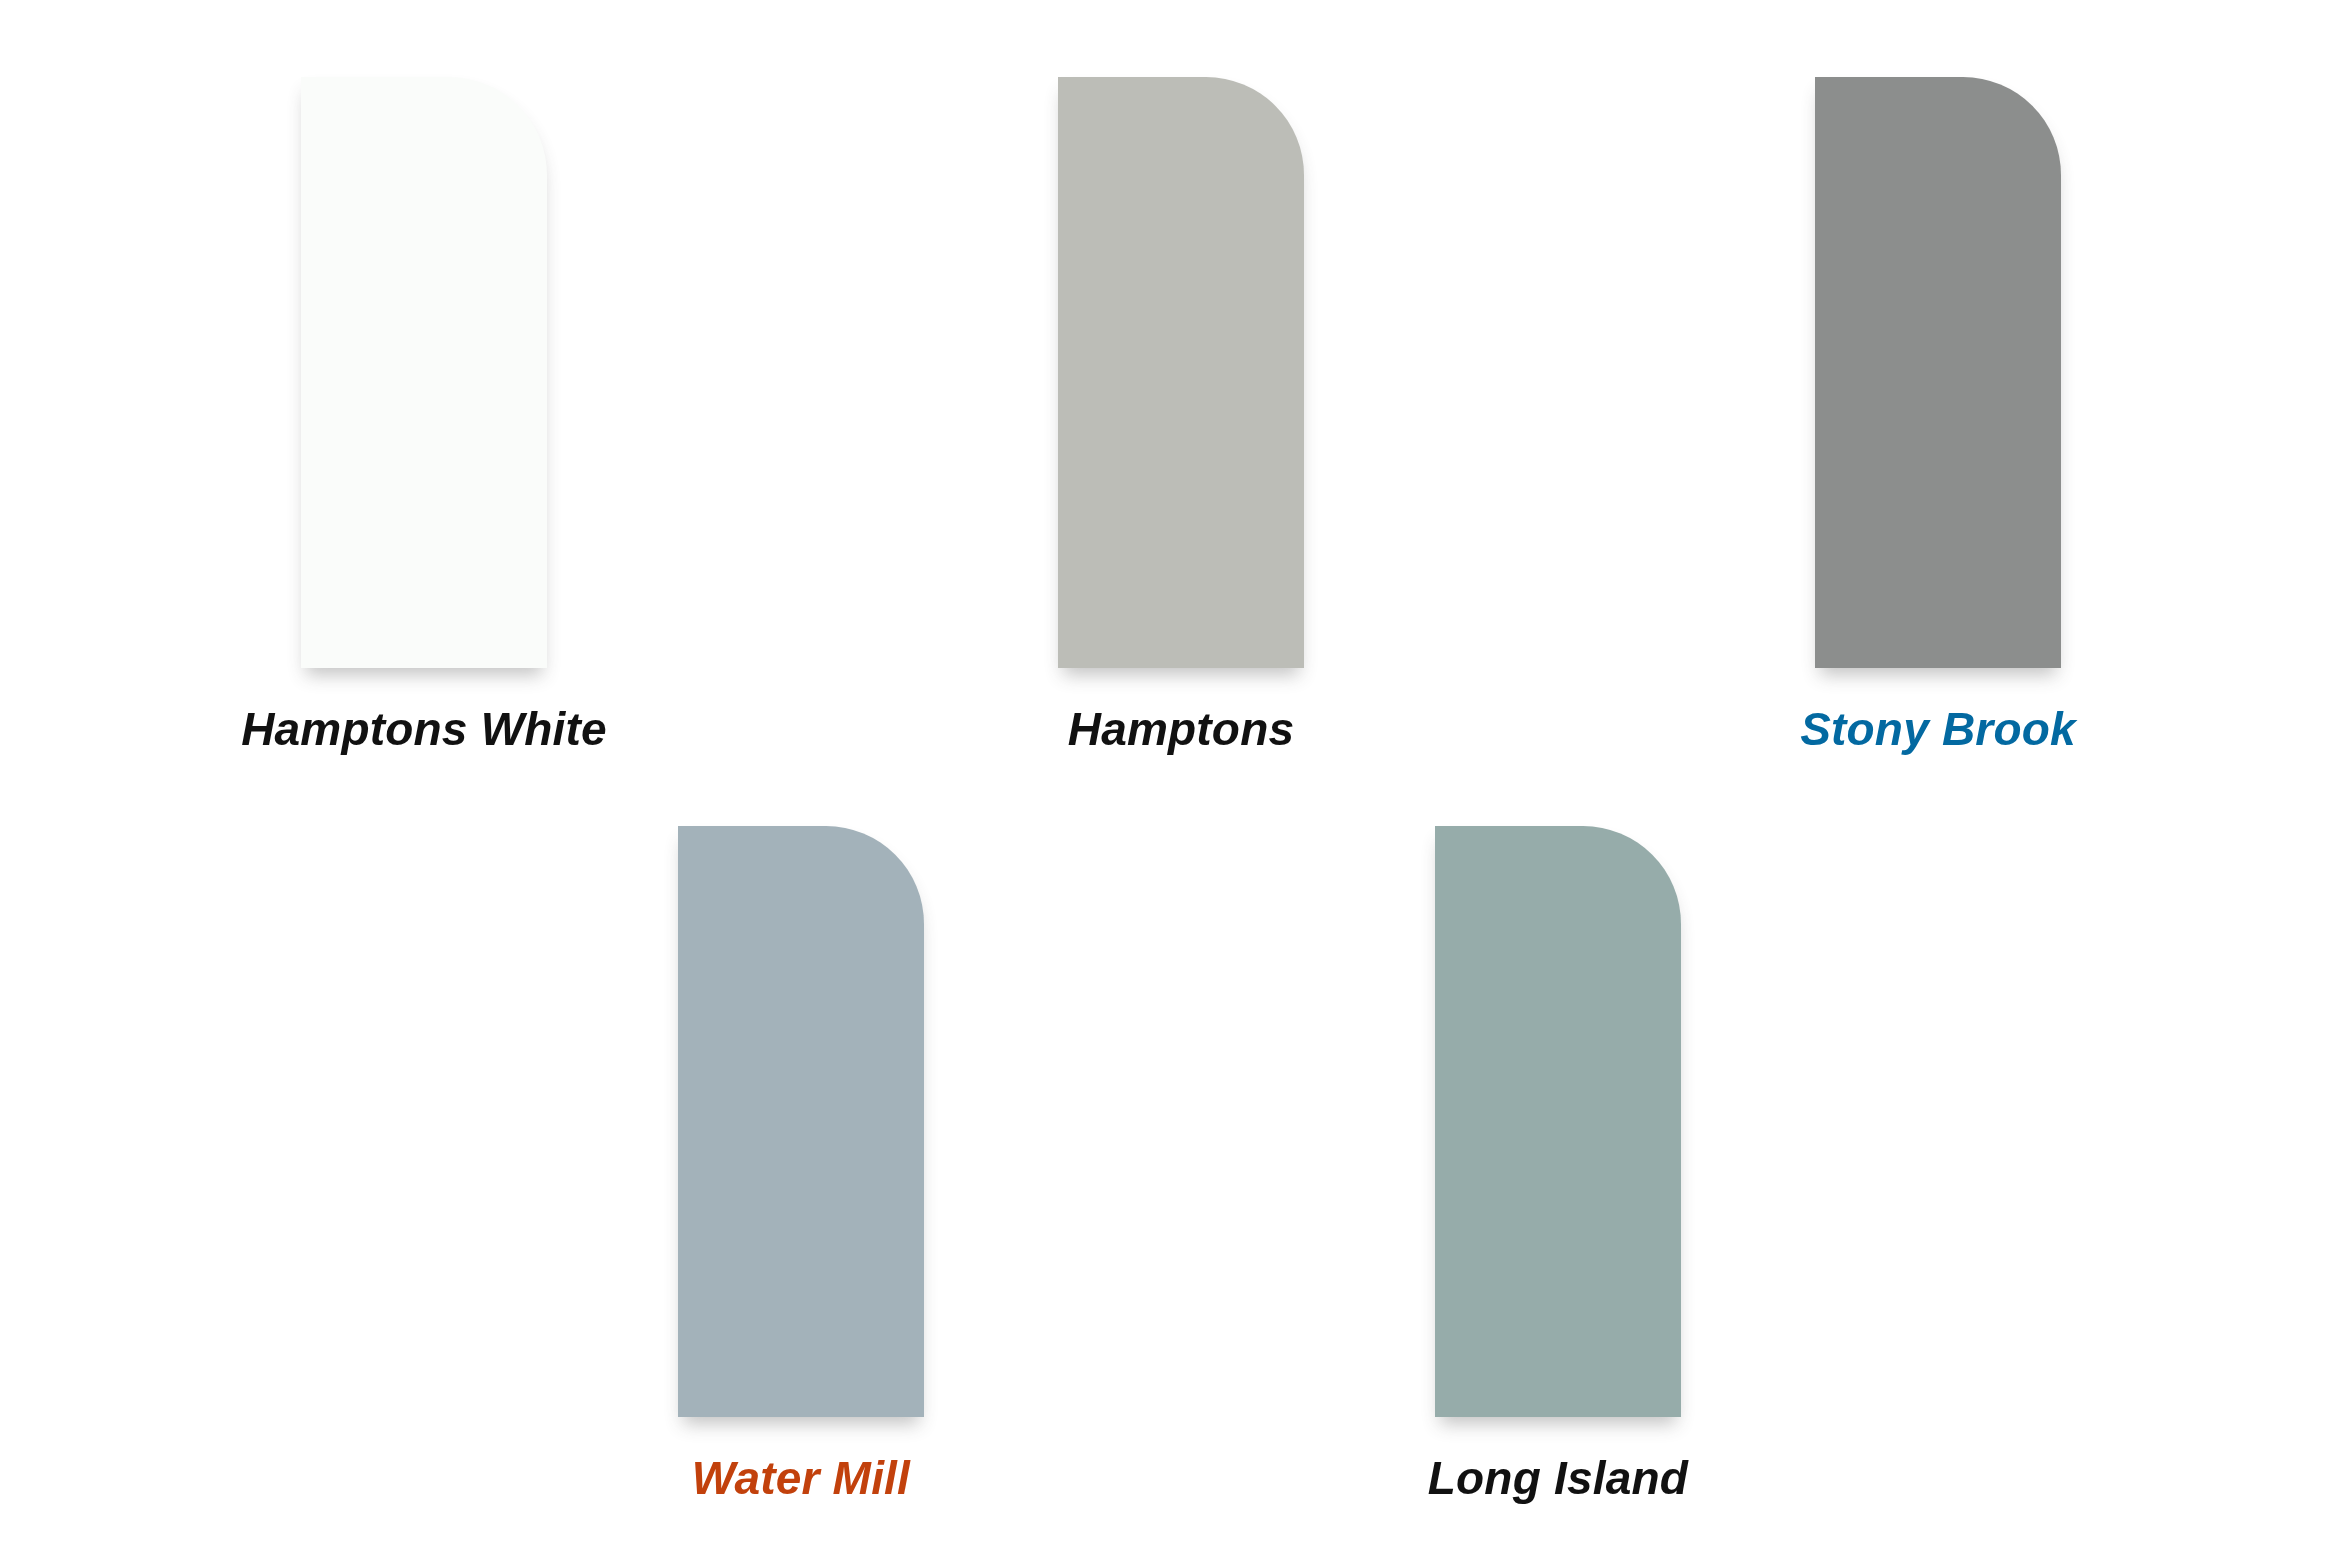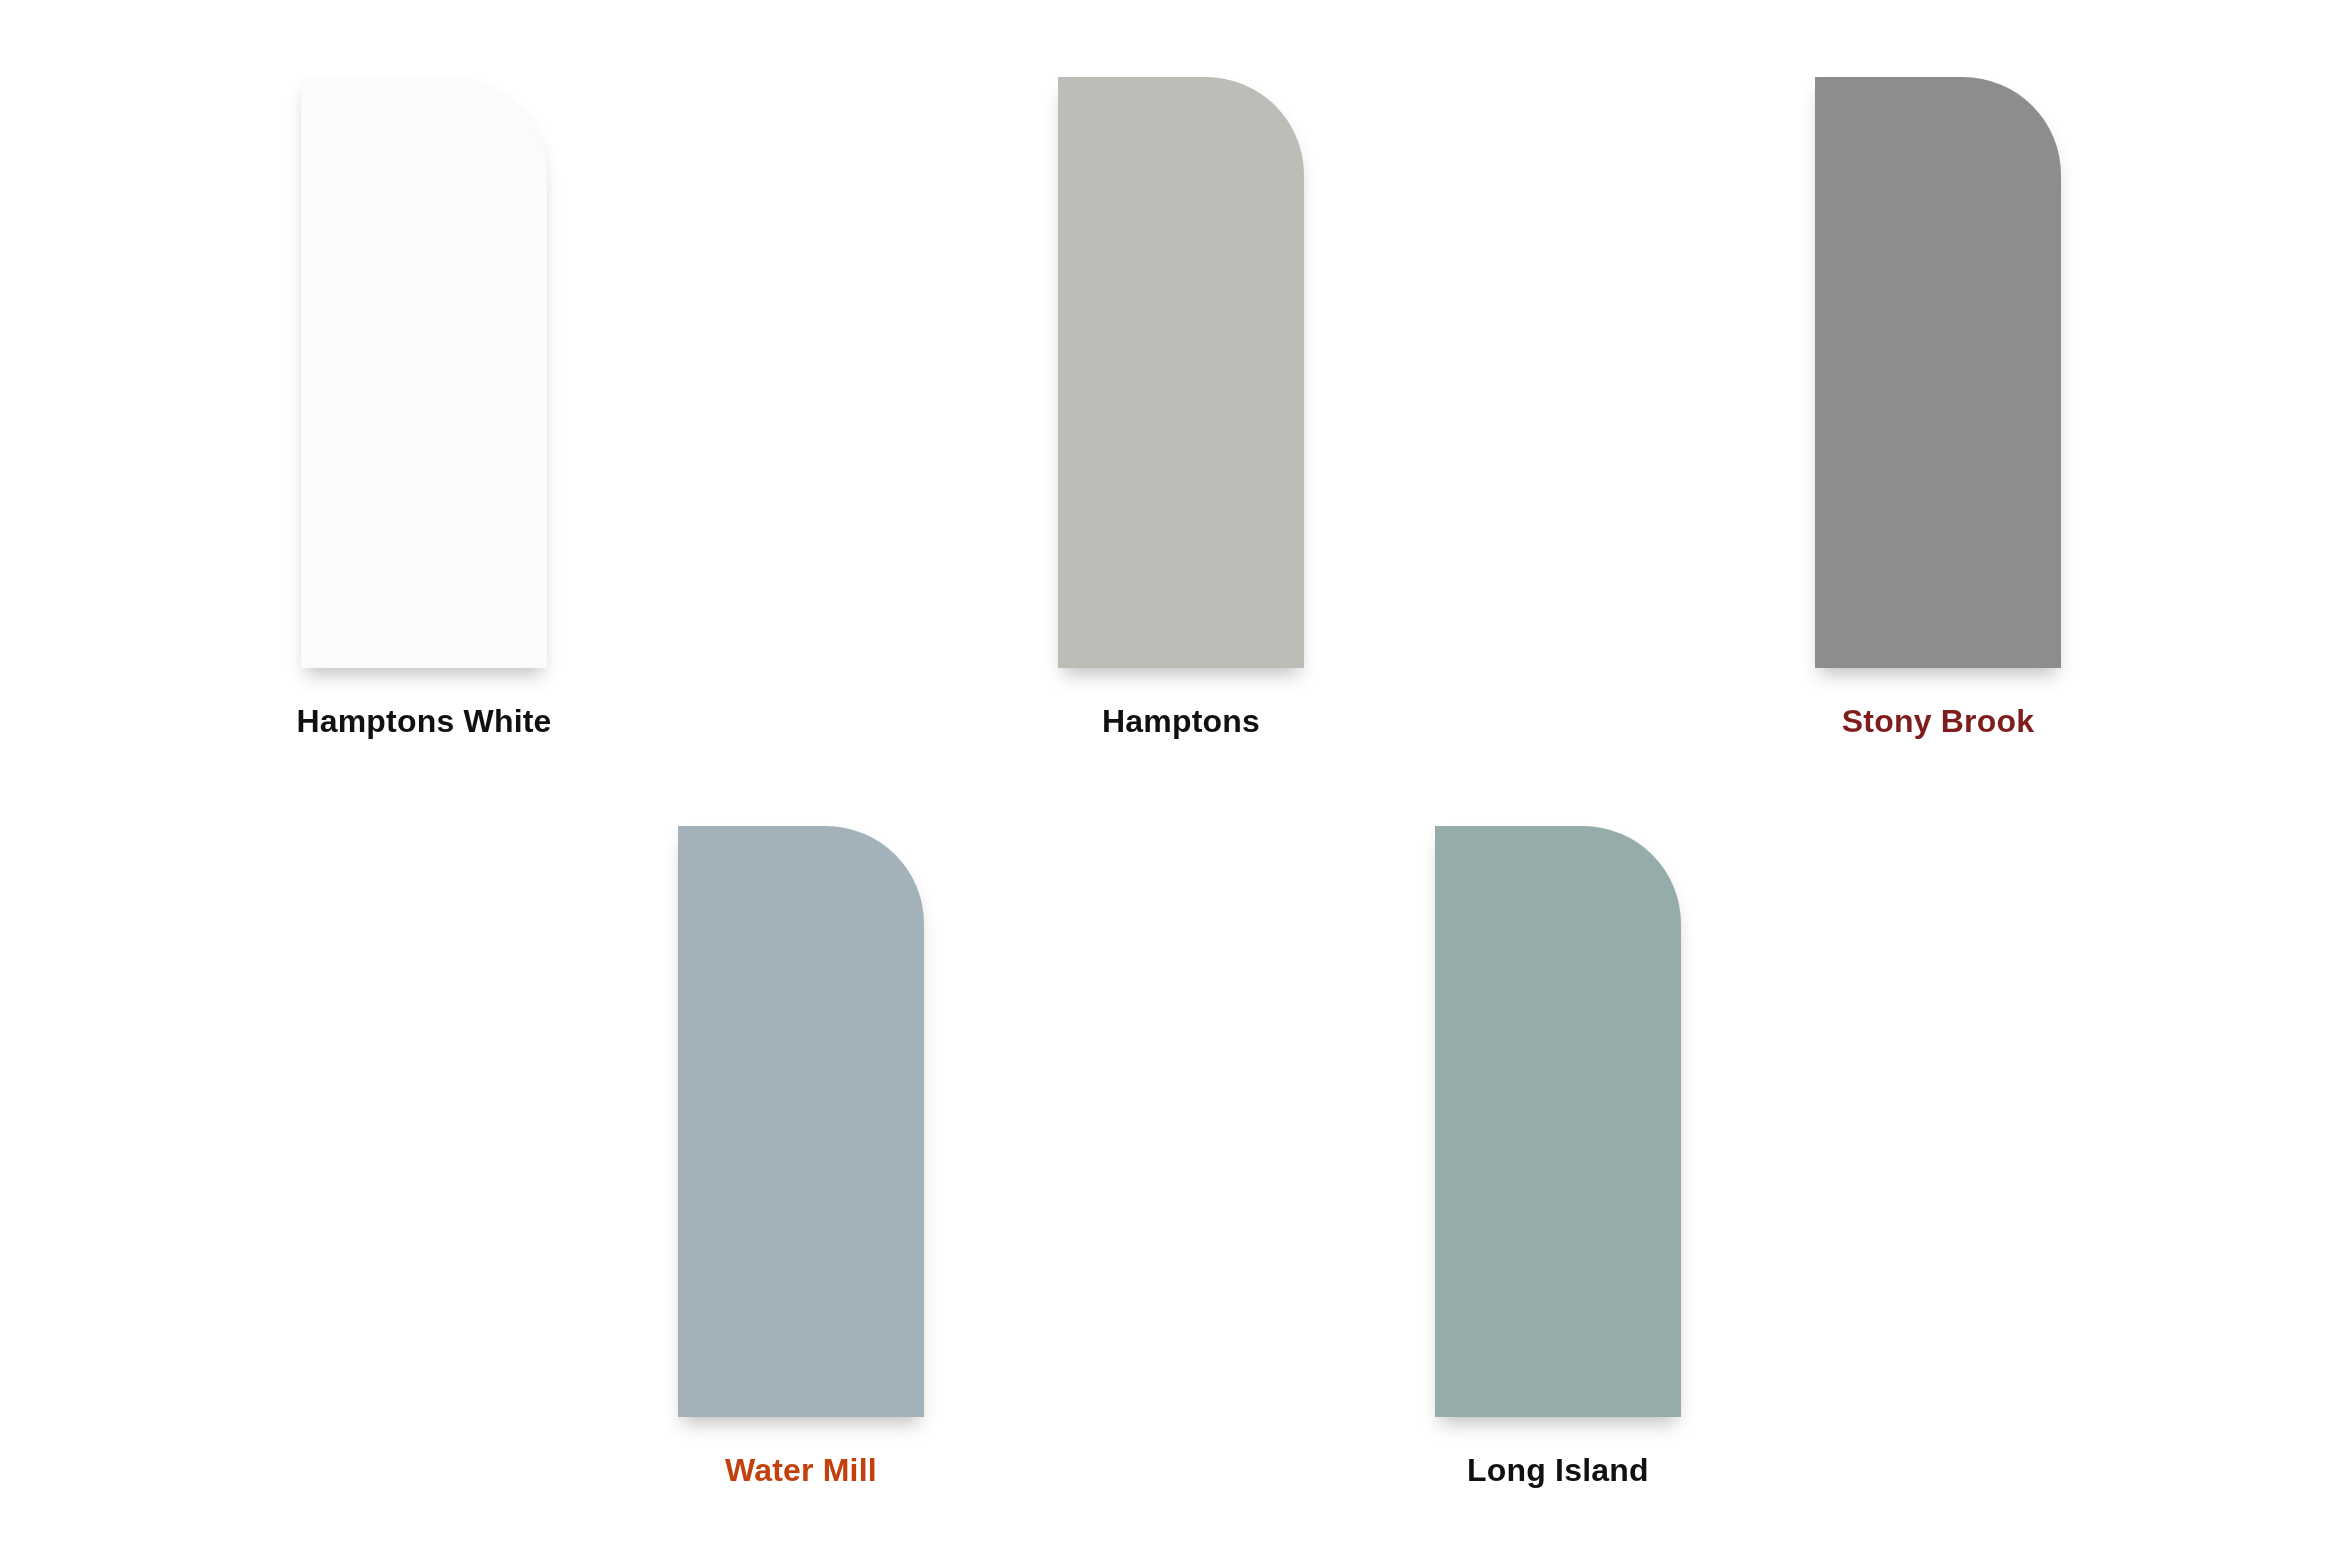--- a/index.html
+++ b/index.html
@@ -54,27 +54,28 @@
   .swatch-chip {
     width: 246px;
     height: 591px;
     border-radius: 0 98px 0 0;
     box-shadow: 0 11.8px 18.5px -5px rgba(60, 60, 60, 0.30);
     box-sizing: border-box;
   }
 
   .swatch-label {
     margin-top: 37px;
-    font-size: 32px;
+    font-size: 46px;
     font-weight: bold;
     color: #111111;
     text-align: left;
     white-space: nowrap;
     letter-spacing: 0.2px;
     line-height: 1.05;
+    font-style: italic;
   }
 </style>
 </head>
 <body style="background: rgb(255, 255, 255);">
 
 <div id="palette-board">
 
   <div class="swatch-row" id="row-top">
 
     <div class="swatch-card">
@@ -82,21 +83,21 @@
       <div class="swatch-label" style="color: rgb(17, 17, 17);">Hamptons White</div>
     </div>
 
     <div class="swatch-card">
       <div class="swatch-chip" style="background: rgb(188, 189, 183);"></div>
       <div class="swatch-label" style="color: rgb(17, 17, 17);">Hamptons</div>
     </div>
 
     <div class="swatch-card">
       <div class="swatch-chip" style="background: rgb(140, 142, 141);"></div>
-      <div class="swatch-label" style="color: #7f1d1d;">Stony Brook</div>
+      <div class="swatch-label" style="color: #0369a1;">Stony Brook</div>
     </div>
 
   </div>
 
   <div class="swatch-row" id="row-bottom">
 
     <div class="swatch-card">
       <div class="swatch-chip" style="background: rgb(163, 178, 186);"></div>
       <div class="swatch-label" style="color: #c2410c;">Water Mill</div>
     </div>

